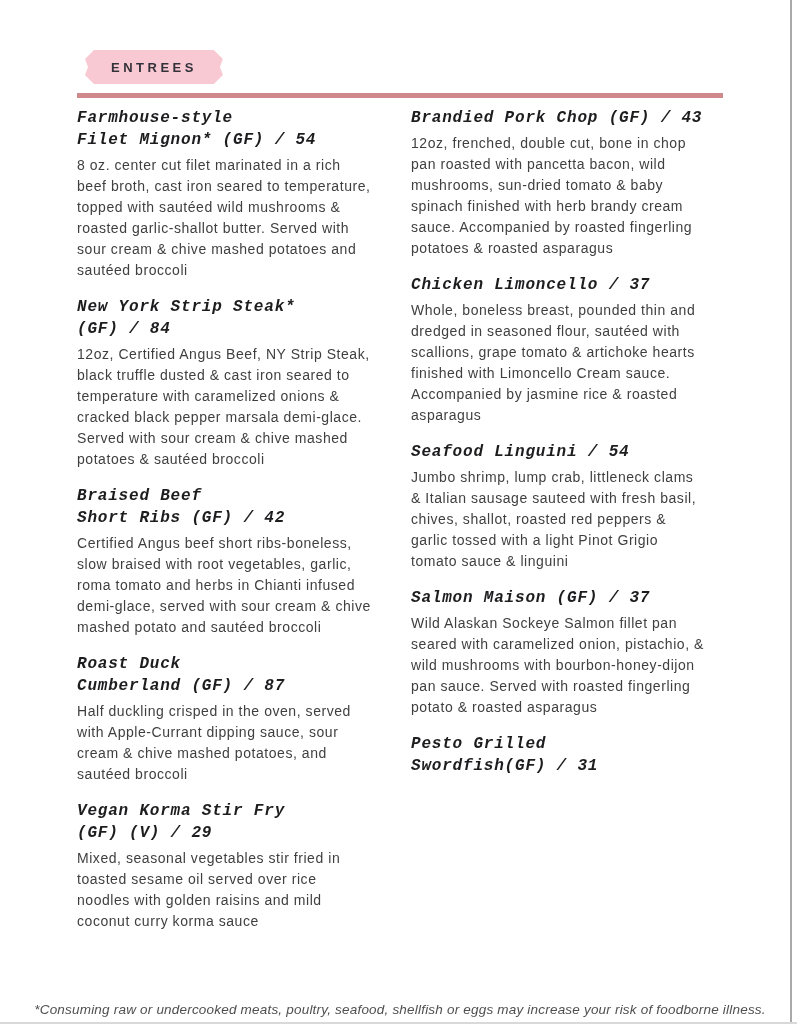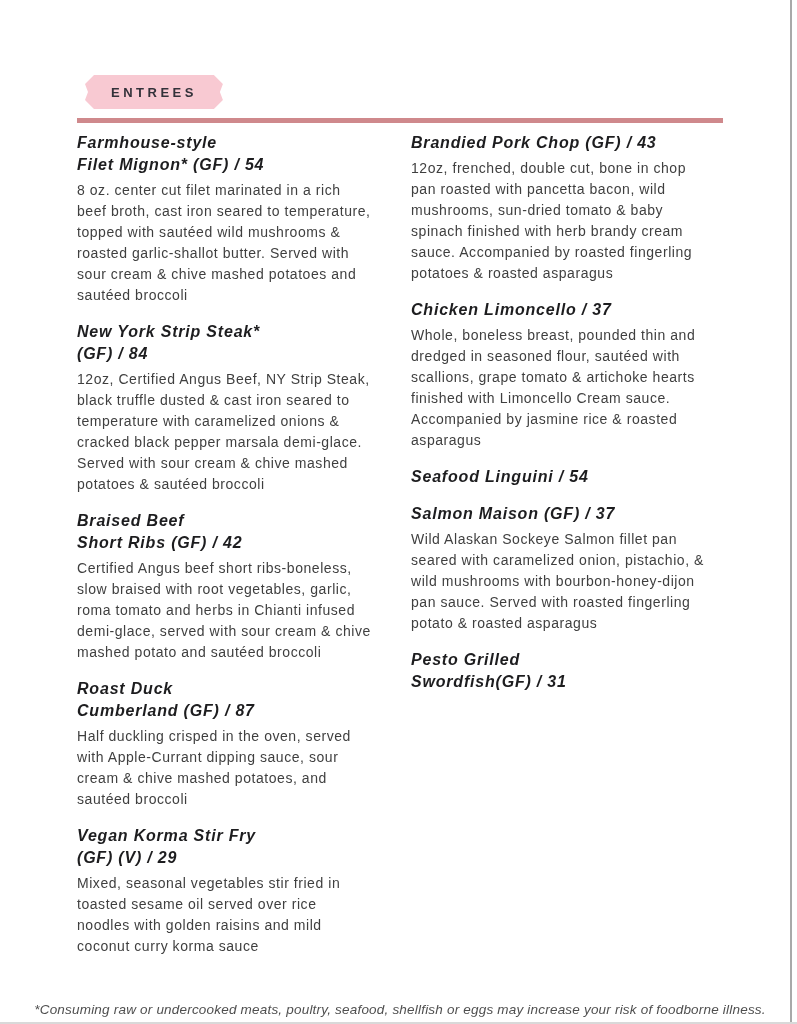--- a/index.html
+++ b/index.html
@@ -16,21 +16,21 @@
   }
   
   .edge-line-right {
     position: absolute; top: 0; bottom: 0; right: 5px;
     width: 2px; background: var(--edge-gray, #a9a9a9);
   }
   .edge-line-bottom {
     position: absolute; left: 0; right: 0; bottom: 0;
     height: 2px; background: #d9d9d9;
   }
-  .content { padding: 75px 0 0 77px; }
+  .content { padding: 50px 0 0 77px; }
   .badge {
     display: inline-block;
     margin-left: 8px;
     background: var(--badge-pink, #f8c9d2);
     color: #33323a;
     font-size: 13px;
     letter-spacing: 3.5px;
     font-weight: bold;
     padding: 10px 26px 9px 26px;
     clip-path: polygon(9px 0, calc(100% - 9px) 0, 100% 9px, calc(100% - 3px) 50%, 100% calc(100% - 9px), calc(100% - 9px) 100%, 9px 100%, 0 calc(100% - 9px), 3px 50%, 0 9px);
@@ -42,21 +42,21 @@
   }
   .columns {
     margin-top: 9px;
     width: 628px;
     display: flex;
     gap: 40px;
   }
   .col { width: 294px; }
   .item { margin-bottom: 15px; }
   .item-title {
-    font-family: Liberation Sans, sans-serif;
+    font-family: Liberation Mono, monospace;
     font-style: italic;
     font-weight: bold;
     font-size: 16px;
     line-height: 22px;
     letter-spacing: 0.8px;
     color: #1d1d1f;
     white-space: pre-line;
   }
   .item-desc {
     margin-top: 4px;
@@ -121,20 +121,21 @@
         <article class="item">
           <h3 class="item-title">Brandied Pork Chop (GF)  / 43</h3>
           <p class="item-desc">12oz, frenched, double cut, bone in chop pan roasted with pancetta bacon, wild mushrooms, sun-dried tomato &amp; baby spinach finished with herb brandy cream sauce. Accompanied by roasted fingerling potatoes &amp; roasted asparagus</p>
         </article>
         <article class="item">
           <h3 class="item-title">Chicken Limoncello / 37</h3>
           <p class="item-desc">Whole, boneless breast, pounded thin and dredged in seasoned flour, sautéed with scallions, grape tomato &amp; artichoke hearts finished with Limoncello Cream sauce. Accompanied by jasmine rice &amp; roasted asparagus</p>
         </article>
         <article class="item">
           <h3 class="item-title">Seafood Linguini  / 54</h3>
+          <p class="item-desc">Jumbo shrimp, lump crab, littleneck clams &amp; Italian sausage sauteed with fresh basil, chives, shallot, roasted red peppers &amp; garlic tossed with a light Pinot Grigio tomato sauce &amp; linguini</p>
         </article>
         <article class="item">
           <h3 class="item-title">Salmon Maison (GF) / 37</h3>
           <p class="item-desc">Wild Alaskan Sockeye Salmon fillet pan seared with caramelized onion, pistachio, &amp; wild mushrooms with bourbon-honey-dijon pan sauce. Served with roasted fingerling potato &amp; roasted asparagus</p>
         </article>
         <article class="item">
           <h3 class="item-title">Pesto Grilled
 Swordfish(GF)  / 31</h3>
         </article>
       </div>

